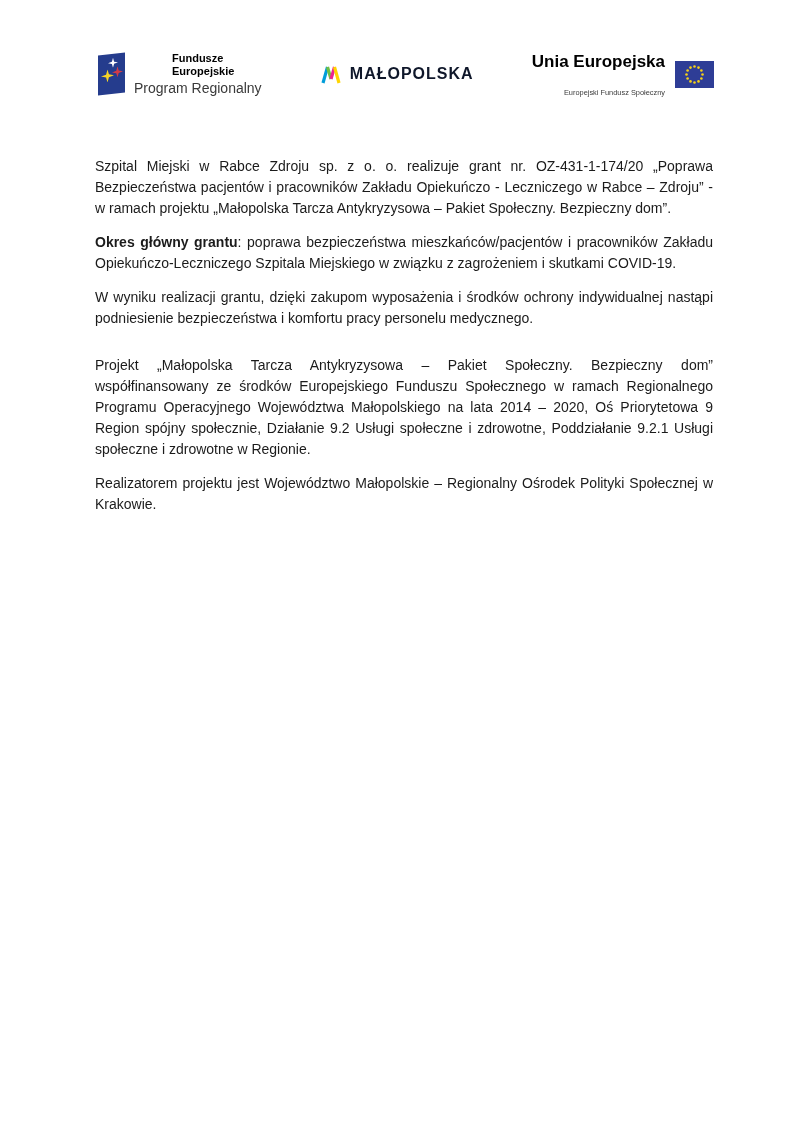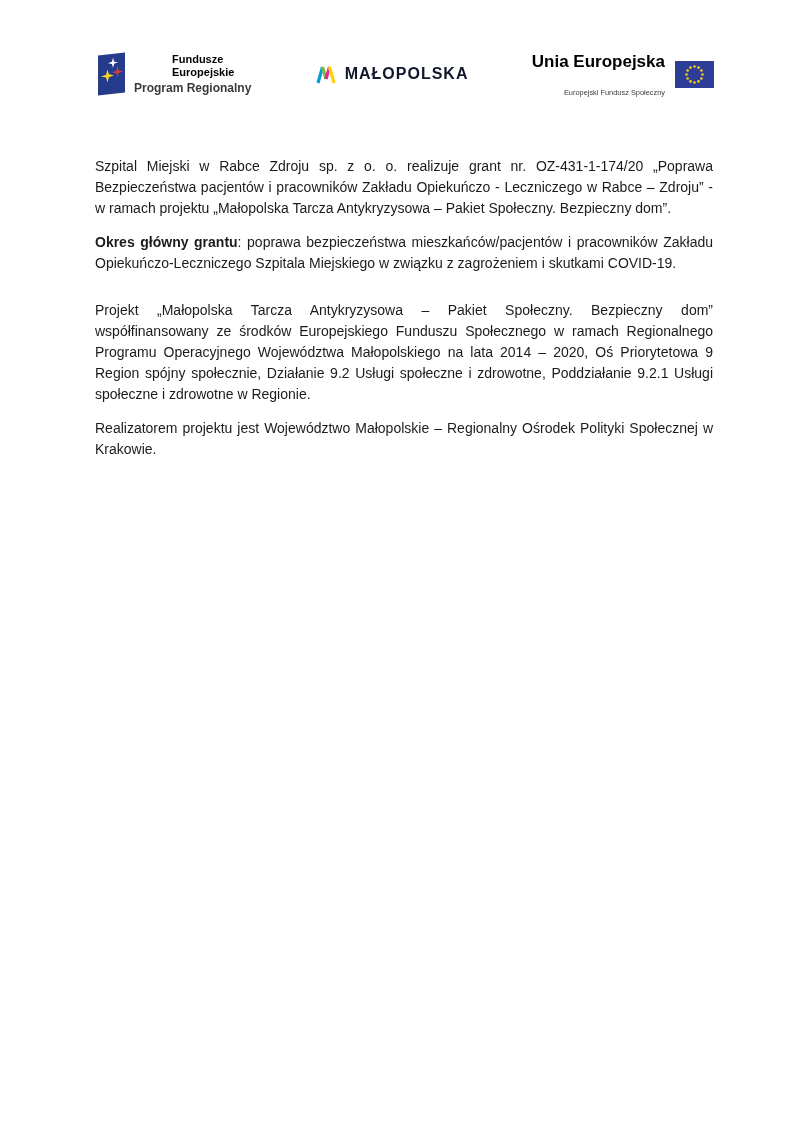--- a/index.html
+++ b/index.html
@@ -34,21 +34,21 @@
   }
   .star4 {
     position: absolute;
     clip-path: polygon(50% 0%, 61% 39%, 100% 50%, 61% 61%, 50% 100%, 39% 61%, 0% 50%, 39% 39%);
   }
   .star-white { width: 10px; height: 10px; left: 10px; top: 4px;  background: #ffffff; }
   .star-yellow{ width: 13px; height: 13px; left: 3px;  top: 15px; background: #f5d327; }
   .star-red   { width: 11px; height: 11px; left: 14px; top: 13px; background: #d23b47; }
 
   .logo-text-2line { font-size: 11px; font-weight: bold; line-height: 1.18; color: #000; margin-left: 38px; }
-  .logo-subtitle   { font-size: 12px;  font-weight: 700; color: #3a3a3a; margin-top: 3px; }
+  .logo-subtitle   { font-size: 14px;  font-weight: 400; color: #3a3a3a; margin-top: 3px; }
 
   
   .pl-flag {
     width: 46px; height: 30px;
     box-sizing: border-box;
     border: 1px solid #d8d8d8;
     background: linear-gradient(to bottom, #ffffff 0 50%, #a23d4b 50% 100%);
     margin-right: 11px;
     flex: 0 0 auto;
   }
@@ -139,18 +139,19 @@
 </div>
 
 <div class="doc-main">
 
   <p class="para"><span>Szpital Miejski w Rabce Zdroju sp. z o. o. realizuje grant nr. OZ-431-1-174/20 „Poprawa Bezpieczeństwa pacjentów i pracowników Zakładu Opiekuńczo - Leczniczego  w Rabce – Zdroju” - w ramach projektu „Małopolska Tarcza Antykryzysowa – Pakiet Społeczny. Bezpieczny dom”.</span></p>
 
   <p class="para"><span class="b">Okres główny grantu</span><span>: poprawa bezpieczeństwa mieszkańców/pacjentów i pracowników Zakładu Opiekuńczo-Leczniczego Szpitala Miejskiego  w związku z zagrożeniem i skutkami COVID-19.</span></p>
 
 
 
+  <p class="para"><span>W wyniku realizacji grantu, dzięki zakupom wyposażenia i środków ochrony indywidualnej nastąpi podniesienie bezpieczeństwa i komfortu pracy personelu medycznego.</span></p>
 
   <p class="para gap-before"><span>Projekt „Małopolska Tarcza Antykryzysowa – Pakiet Społeczny. Bezpieczny dom” współfinansowany ze środków Europejskiego Funduszu Społecznego w ramach Regionalnego Programu Operacyjnego Województwa Małopolskiego na lata 2014 – 2020, Oś Priorytetowa 9 Region spójny społecznie, Działanie 9.2 Usługi społeczne i zdrowotne, Poddziałanie 9.2.1 Usługi społeczne i zdrowotne w Regionie.</span></p>
 
   <p class="para"><span>Realizatorem projektu jest Województwo Małopolskie – Regionalny Ośrodek Polityki Społecznej w Krakowie.</span></p>
 
 </div>
 
 </body></html>

